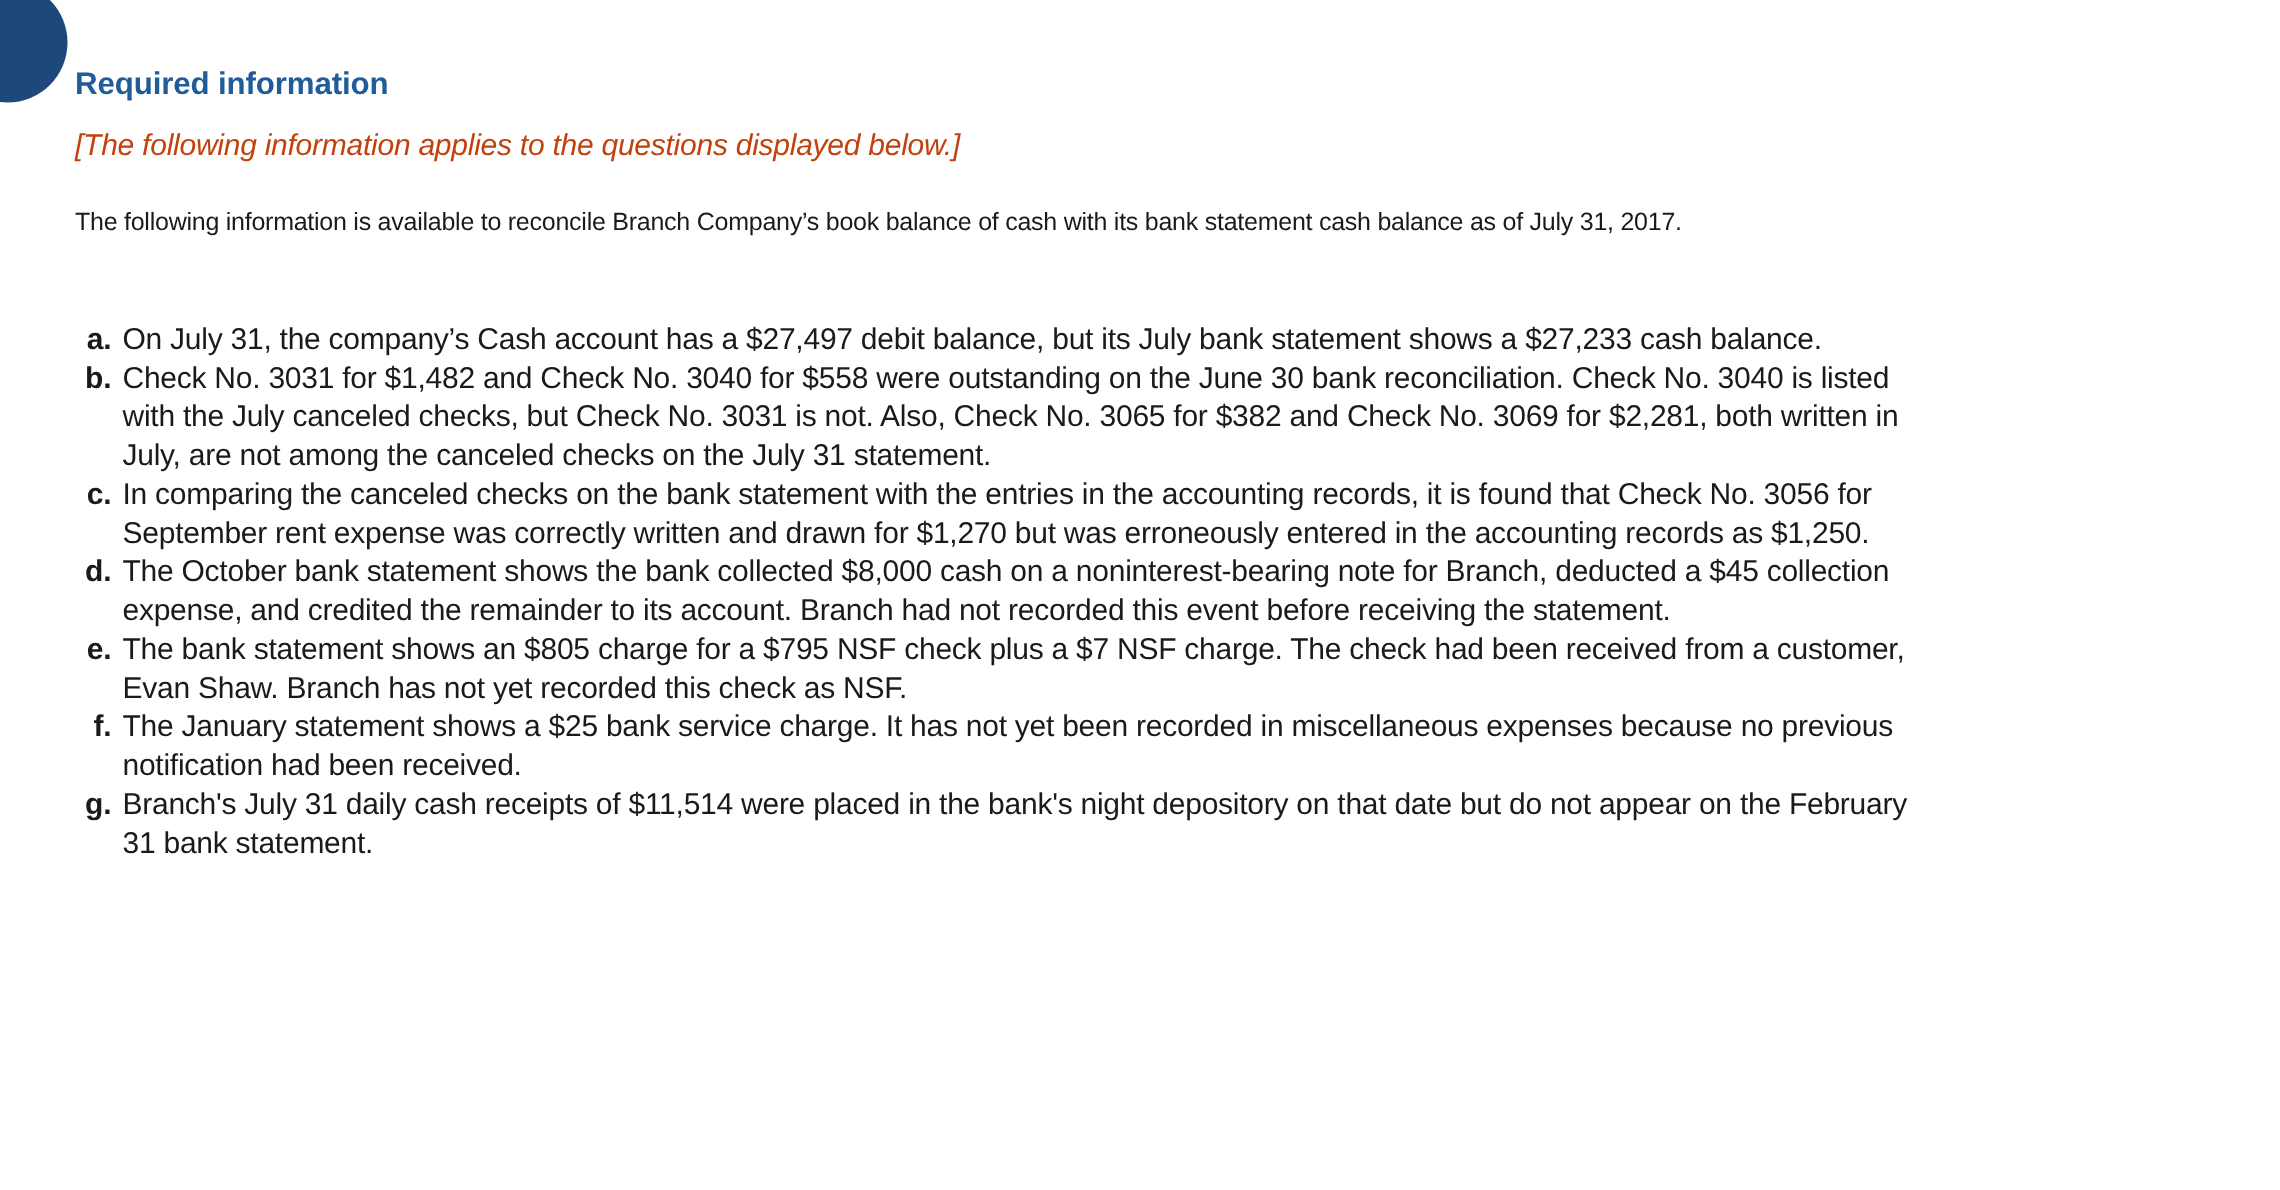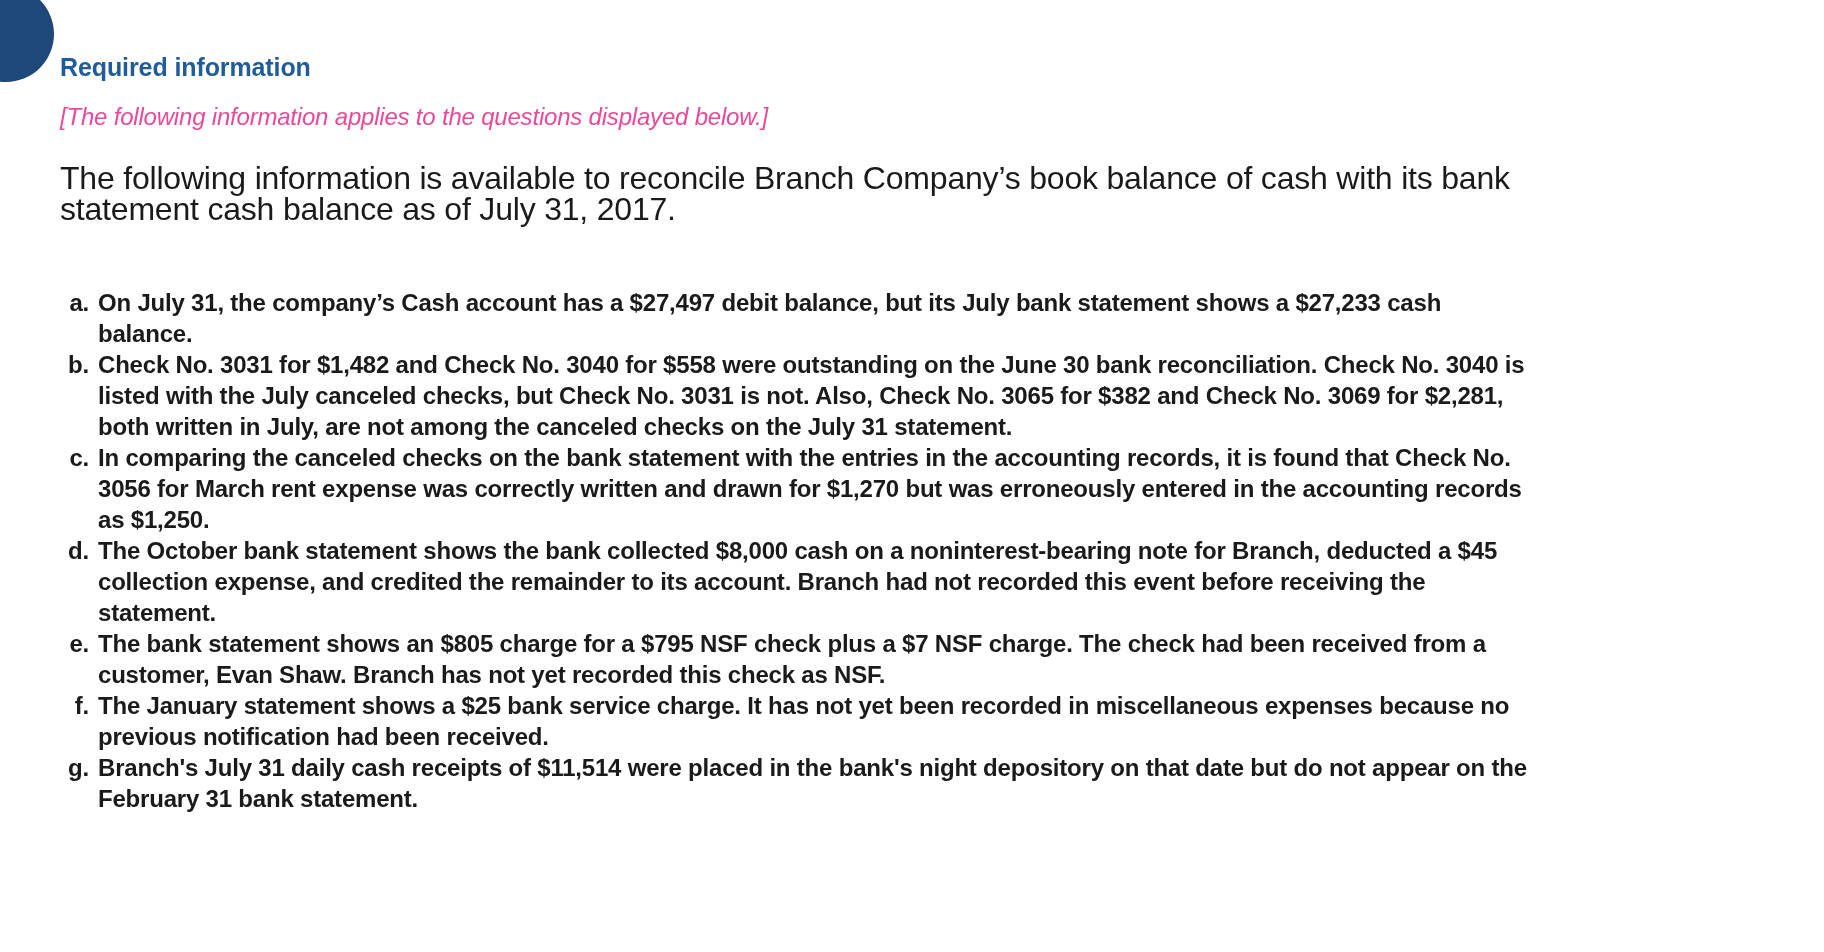--- a/index.html
+++ b/index.html
@@ -55,26 +55,26 @@
     padding-top: 20px;
     line-height: 30px;
   }
 
   #applies-note {
     font-style: italic;
     font-size: 24px;
     line-height: 30px;
     margin: 0;
     padding-top: 20px;
-    color: #ec4899;
+    color: #c2410c;
     letter-spacing: -0.2px;
   }
 
   #intro-paragraph {
-    font-size: 32px;
+    font-size: 20px;
     line-height: 31px;
     margin: 0;
     padding-top: 31px;
     color: #1a1a1a;
     letter-spacing: -0.2px;
     max-width: 1452px;
   }
 
   #items-list {
     margin: 0;
@@ -98,21 +98,20 @@
     min-width: 38px;
     text-align: right;
     padding-right: 9px;
     box-sizing: border-box;
     flex-shrink: 0;
   }
 
   .item-text {
     flex: 1 1 auto;
     max-width: 1440px;
-    font-weight: bold;
   }
 </style>
 </head>
 <body>
 
 <div id="page">
 
   <div id="corner-badge" style="background: rgb(29, 72, 121);"></div>
 
   <div class="content">
@@ -130,21 +129,21 @@
         <span class="item-text">On July 31, the company’s Cash account has a $27,497 debit balance, but its July bank statement shows a $27,233 cash balance.</span>
       </li>
 
       <li>
         <span class="item-marker">b.</span>
         <span class="item-text">Check No. 3031 for $1,482 and Check No. 3040 for $558 were outstanding on the June 30 bank reconciliation. Check No. 3040 is listed with the July canceled checks, but Check No. 3031 is not. Also, Check No. 3065 for $382 and Check No. 3069 for $2,281, both written in July, are not among the canceled checks on the July 31 statement.</span>
       </li>
 
       <li>
         <span class="item-marker">c.</span>
-        <span class="item-text">In comparing the canceled checks on the bank statement with the entries in the accounting records, it is found that Check No. 3056 for March rent expense was correctly written and drawn for $1,270 but was erroneously entered in the accounting records as $1,250.</span>
+        <span class="item-text">In comparing the canceled checks on the bank statement with the entries in the accounting records, it is found that Check No. 3056 for September rent expense was correctly written and drawn for $1,270 but was erroneously entered in the accounting records as $1,250.</span>
       </li>
 
       <li>
         <span class="item-marker">d.</span>
         <span class="item-text">The October bank statement shows the bank collected $8,000 cash on a noninterest-bearing note for Branch, deducted a $45 collection expense, and credited the remainder to its account. Branch had not recorded this event before receiving the statement.</span>
       </li>
 
       <li>
         <span class="item-marker">e.</span>
         <span class="item-text">The bank statement shows an $805 charge for a $795 NSF check plus a $7 NSF charge. The check had been received from a customer, Evan Shaw. Branch has not yet recorded this check as NSF.</span>

